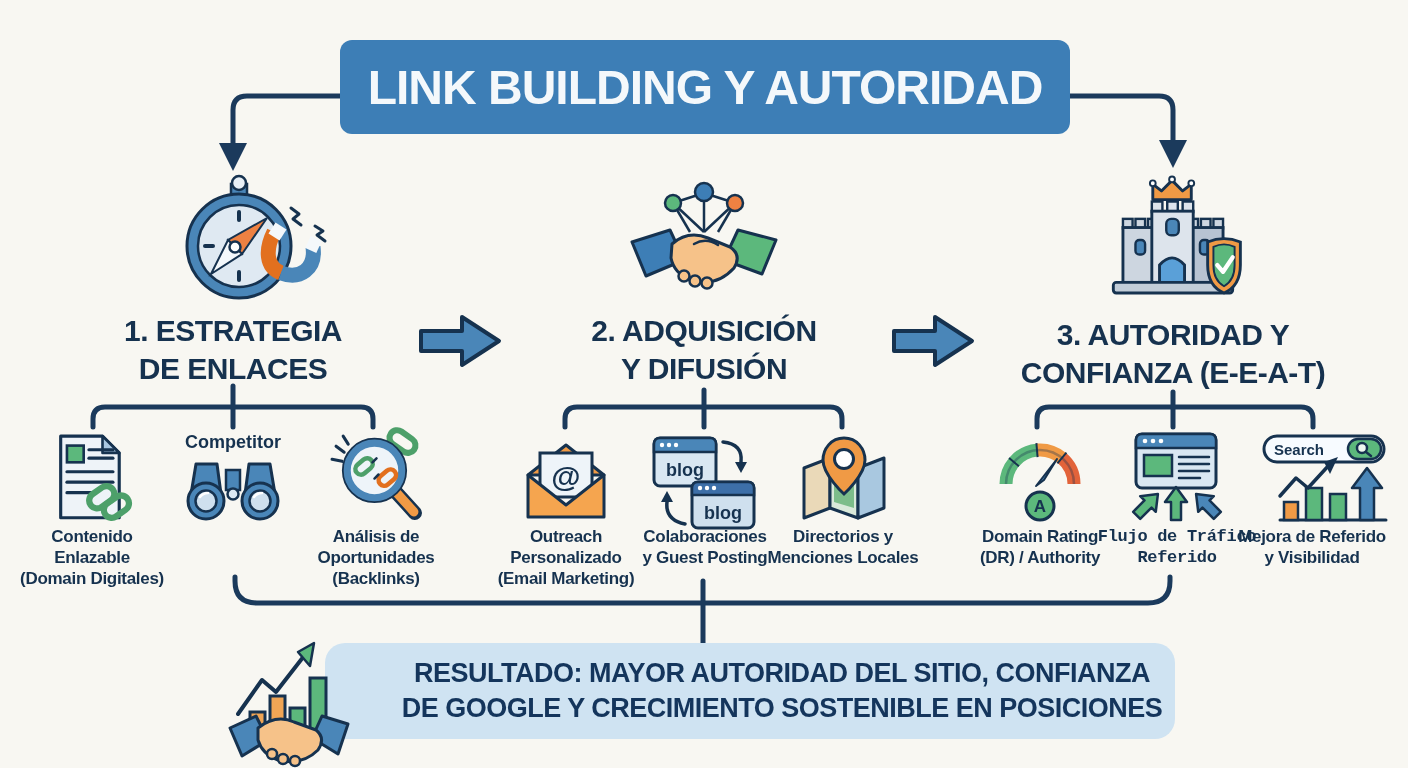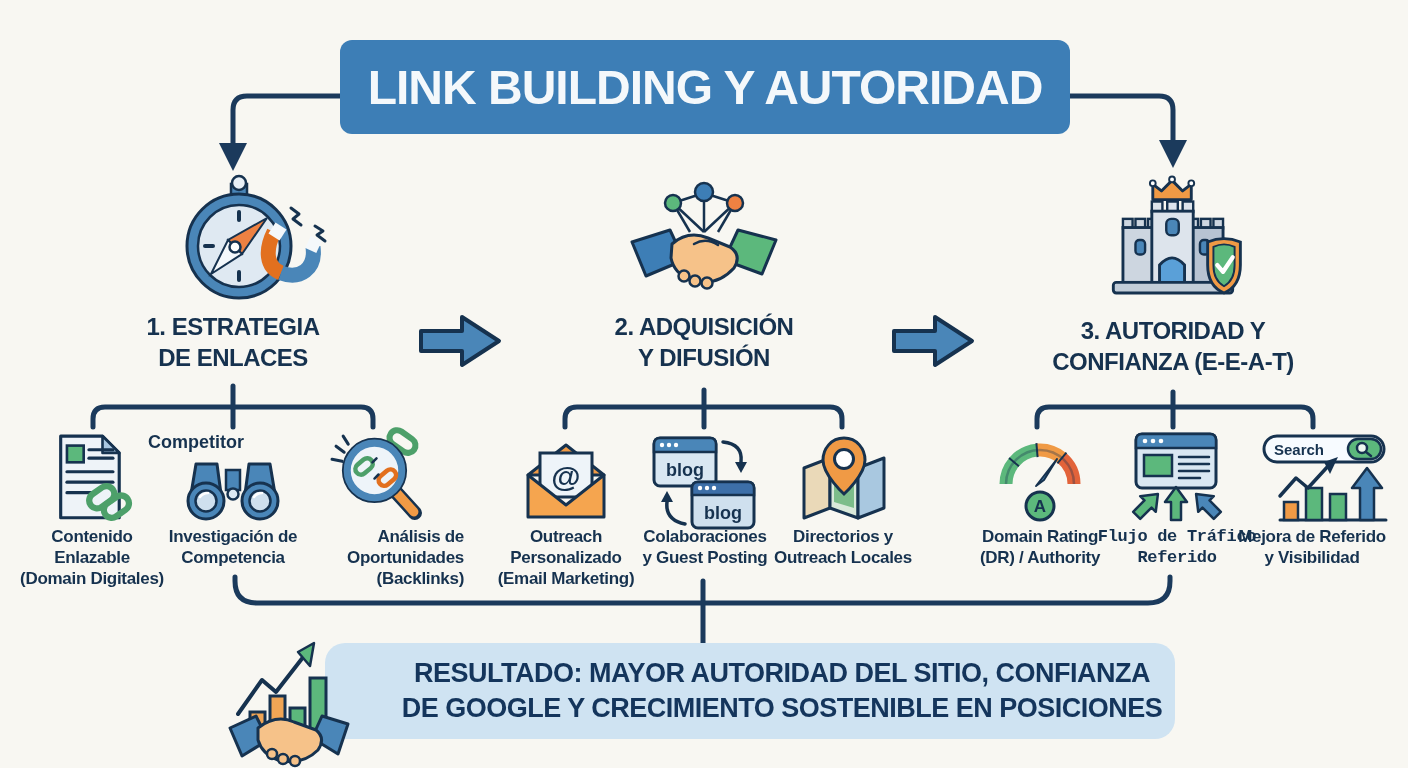--- a/index.html
+++ b/index.html
@@ -14,29 +14,29 @@
   .title-banner{
     left:340px;top:40px;width:730px;height:94px;
     background:#3d7eb6;border-radius:12px;z-index:2;
     display:flex;align-items:center;justify-content:center;
   }
   .title-text{
     color:#f4f8fb;font-size:48px;font-weight:bold;letter-spacing:-1px;
     white-space:pre-line;text-align:center;
   }
   .heading{
-    z-index:2;text-align:center;font-weight:bold;font-size:24px;
+    z-index:2;text-align:center;font-weight:bold;font-size:30px;
     line-height:1.28;letter-spacing:-0.5px;white-space:pre-line;color:#16324f;
   }
   .sublabel{
     z-index:2;text-align:center;font-weight:bold;font-size:17px;
     line-height:1.24;letter-spacing:-0.3px;white-space:pre-line;color:#16324f;
   }
   .prelabel{
-    z-index:2;font-weight:bold;font-size:18px;color:#16324f;
+    z-index:2;text-align:center;font-weight:bold;font-size:18px;color:#16324f;
   }
   .result-banner{
     left:325px;top:643px;width:850px;height:96px;background:#cfe3f2;
     border-radius:20px;z-index:2;display:flex;align-items:center;justify-content:center;
     padding-left:48px;box-sizing:border-box;
   }
   .result-text{
     font-size:27px;font-weight:bold;letter-spacing:-0.5px;line-height:1.3;
     white-space:pre-line;text-align:center;color:#14355c;margin-left:16px;
   }
@@ -313,33 +313,31 @@
     <polygon points="100,88 100,56 92,56 107,36 122,56 114,56 114,88" fill="#4a86b8" stroke="#16324f" stroke-width="2.5" stroke-linejoin="round"></polygon>
     <polyline points="20,64 36,46 48,56 70,32" fill="none" stroke="#16324f" stroke-width="3.5" stroke-linecap="round" stroke-linejoin="round"></polyline>
     <polygon points="64,30 78,25 70,42" fill="#16324f"></polygon>
   </svg>
 
   <div class="abs prelabel" style="left:148px;top:432px;width:170px;">Competitor</div>
 
   <div class="abs sublabel" style="left:3px;top:526px;width:178px;">Contenido
 Enlazable
 (Domain Digitales)</div>
-  <div class="abs sublabel" style="left:145px;top:526px;width:176px;">Investigación de
-Competencia</div>
-  <div class="abs sublabel" style="left:288px;top:526px;width:176px;text-align:right;">Análisis de
+  <div class="abs sublabel" style="left:288px;top:526px;width:176px;">Análisis de
 Oportunidades
 (Backlinks)</div>
 
   <div class="abs sublabel" style="left:617px;top:526px;width:176px;">Colaboraciones
 y Guest Posting</div>
   <div class="abs sublabel" style="left:477px;top:526px;width:178px;">Outreach
 Personalizado
 (Email Marketing)</div>
   <div class="abs sublabel" style="left:753px;top:526px;width:180px;">Directorios y
-Outreach Locales</div>
+Menciones Locales</div>
 
   <div class="abs sublabel" style="left:953px;top:526px;width:174px;">Domain Rating
 (DR) / Authority</div>
   <div class="abs sublabel" style="left:1089px;top:526px;width:176px;font-family:Liberation Mono, monospace;">Flujo de Tráfico
 Referido</div>
   <div class="abs sublabel" style="left:1218px;top:526px;width:188px;">Mejora de Referido
 y Visibilidad</div>
 
   <div class="abs result-banner">
     <div class="result-text">RESULTADO: MAYOR AUTORIDAD DEL SITIO, CONFIANZA

